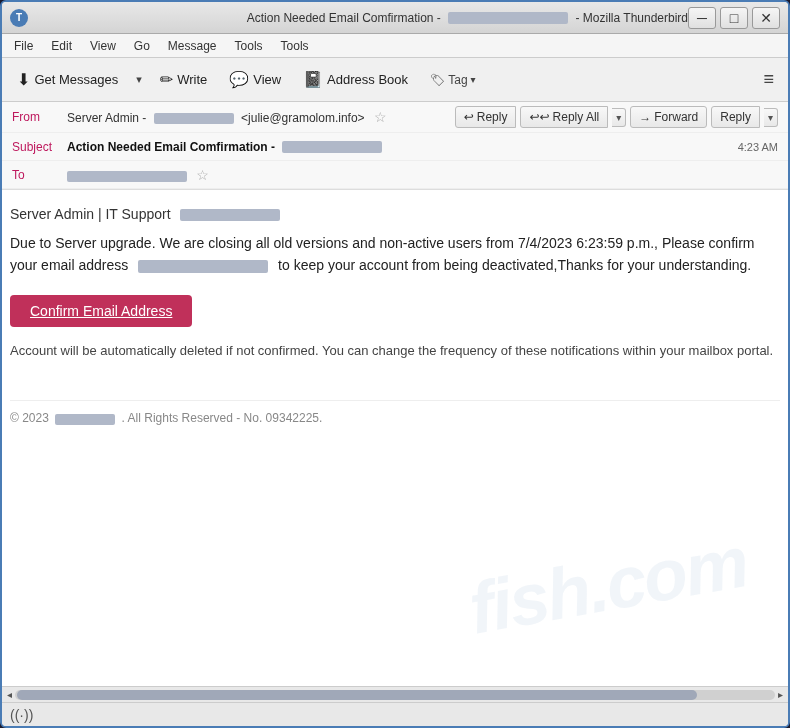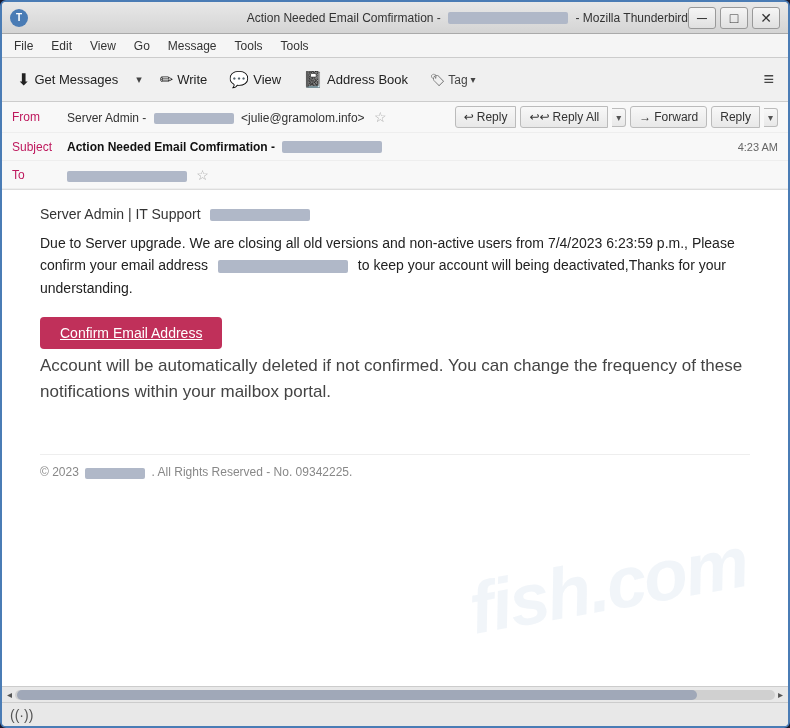--- a/index.html
+++ b/index.html
@@ -205,21 +205,21 @@
       cursor: pointer;
       background: transparent;
       font-size: 12px;
       color: #444;
     }
     
     .email-body {
       flex: 1;
       background: white;
       overflow-y: auto;
-      padding: 16px 38px;
+      padding: 16px 8px;
       position: relative;
     }
     .watermark {
       position: absolute;
       bottom: 60px;
       right: 40px;
       font-size: 72px;
       font-weight: 900;
       color: rgba(180,200,220,0.18);
       letter-spacing: -2px;
@@ -246,28 +246,28 @@
     }
     .confirm-btn {
       display: inline-block;
       background: #c0305a;
       color: white;
       border: none;
       padding: 8px 20px;
       border-radius: 4px;
       font-size: 14px;
       cursor: pointer;
-      margin-bottom: 4px;
+      margin-bottom: 14px;
       text-decoration: underline;
     }
     .footer-note {
-      font-size: 17px;
+      font-size: 13px;
       color: #444;
       line-height: 1.5;
-      margin-bottom: 50px;
+      margin-bottom: 40px;
     }
     .email-footer {
       font-size: 12px;
       color: #888;
       padding: 10px 0;
       border-top: 1px solid #eee;
     }
     
     .scrollbar-area {
       height: 16px;
@@ -424,21 +424,21 @@
 
     <p class="sender-line">
       <span>Server Admin | IT Support</span>
       <span style="background:#b0b8c8;display:inline-block;width:100px;height:12px;vertical-align:middle;border-radius:2px;margin-left:6px;"></span>
     </p>
 
 
     <p class="body-text">
       <span>Due to Server upgrade. We are closing all old versions and non-active users from 7/4/2023 6:23:59 p.m., Please confirm your email address</span>
       <span style="background:#b0b8c8;display:inline-block;width:130px;height:13px;vertical-align:middle;border-radius:2px;margin:0 6px;"></span>
-      <span>to keep your account will being deactivated,Thanks for your understanding.</span>
+      <span>to keep your account from being deactivated,Thanks for your understanding.</span>
     </p>
 
     <button class="confirm-btn">Confirm Email Address</button>
 
     <p class="footer-note">Account will be  automatically deleted if not confirmed. You can change the frequency of these notifications within your mailbox portal.</p>
 
     <div class="email-footer">
       <span>© 2023</span>
       <span style="background:#b0b8c8;display:inline-block;width:60px;height:11px;vertical-align:middle;border-radius:2px;margin:0 3px;"></span>
       <span>. All Rights Reserved - No. 09342225.</span>

